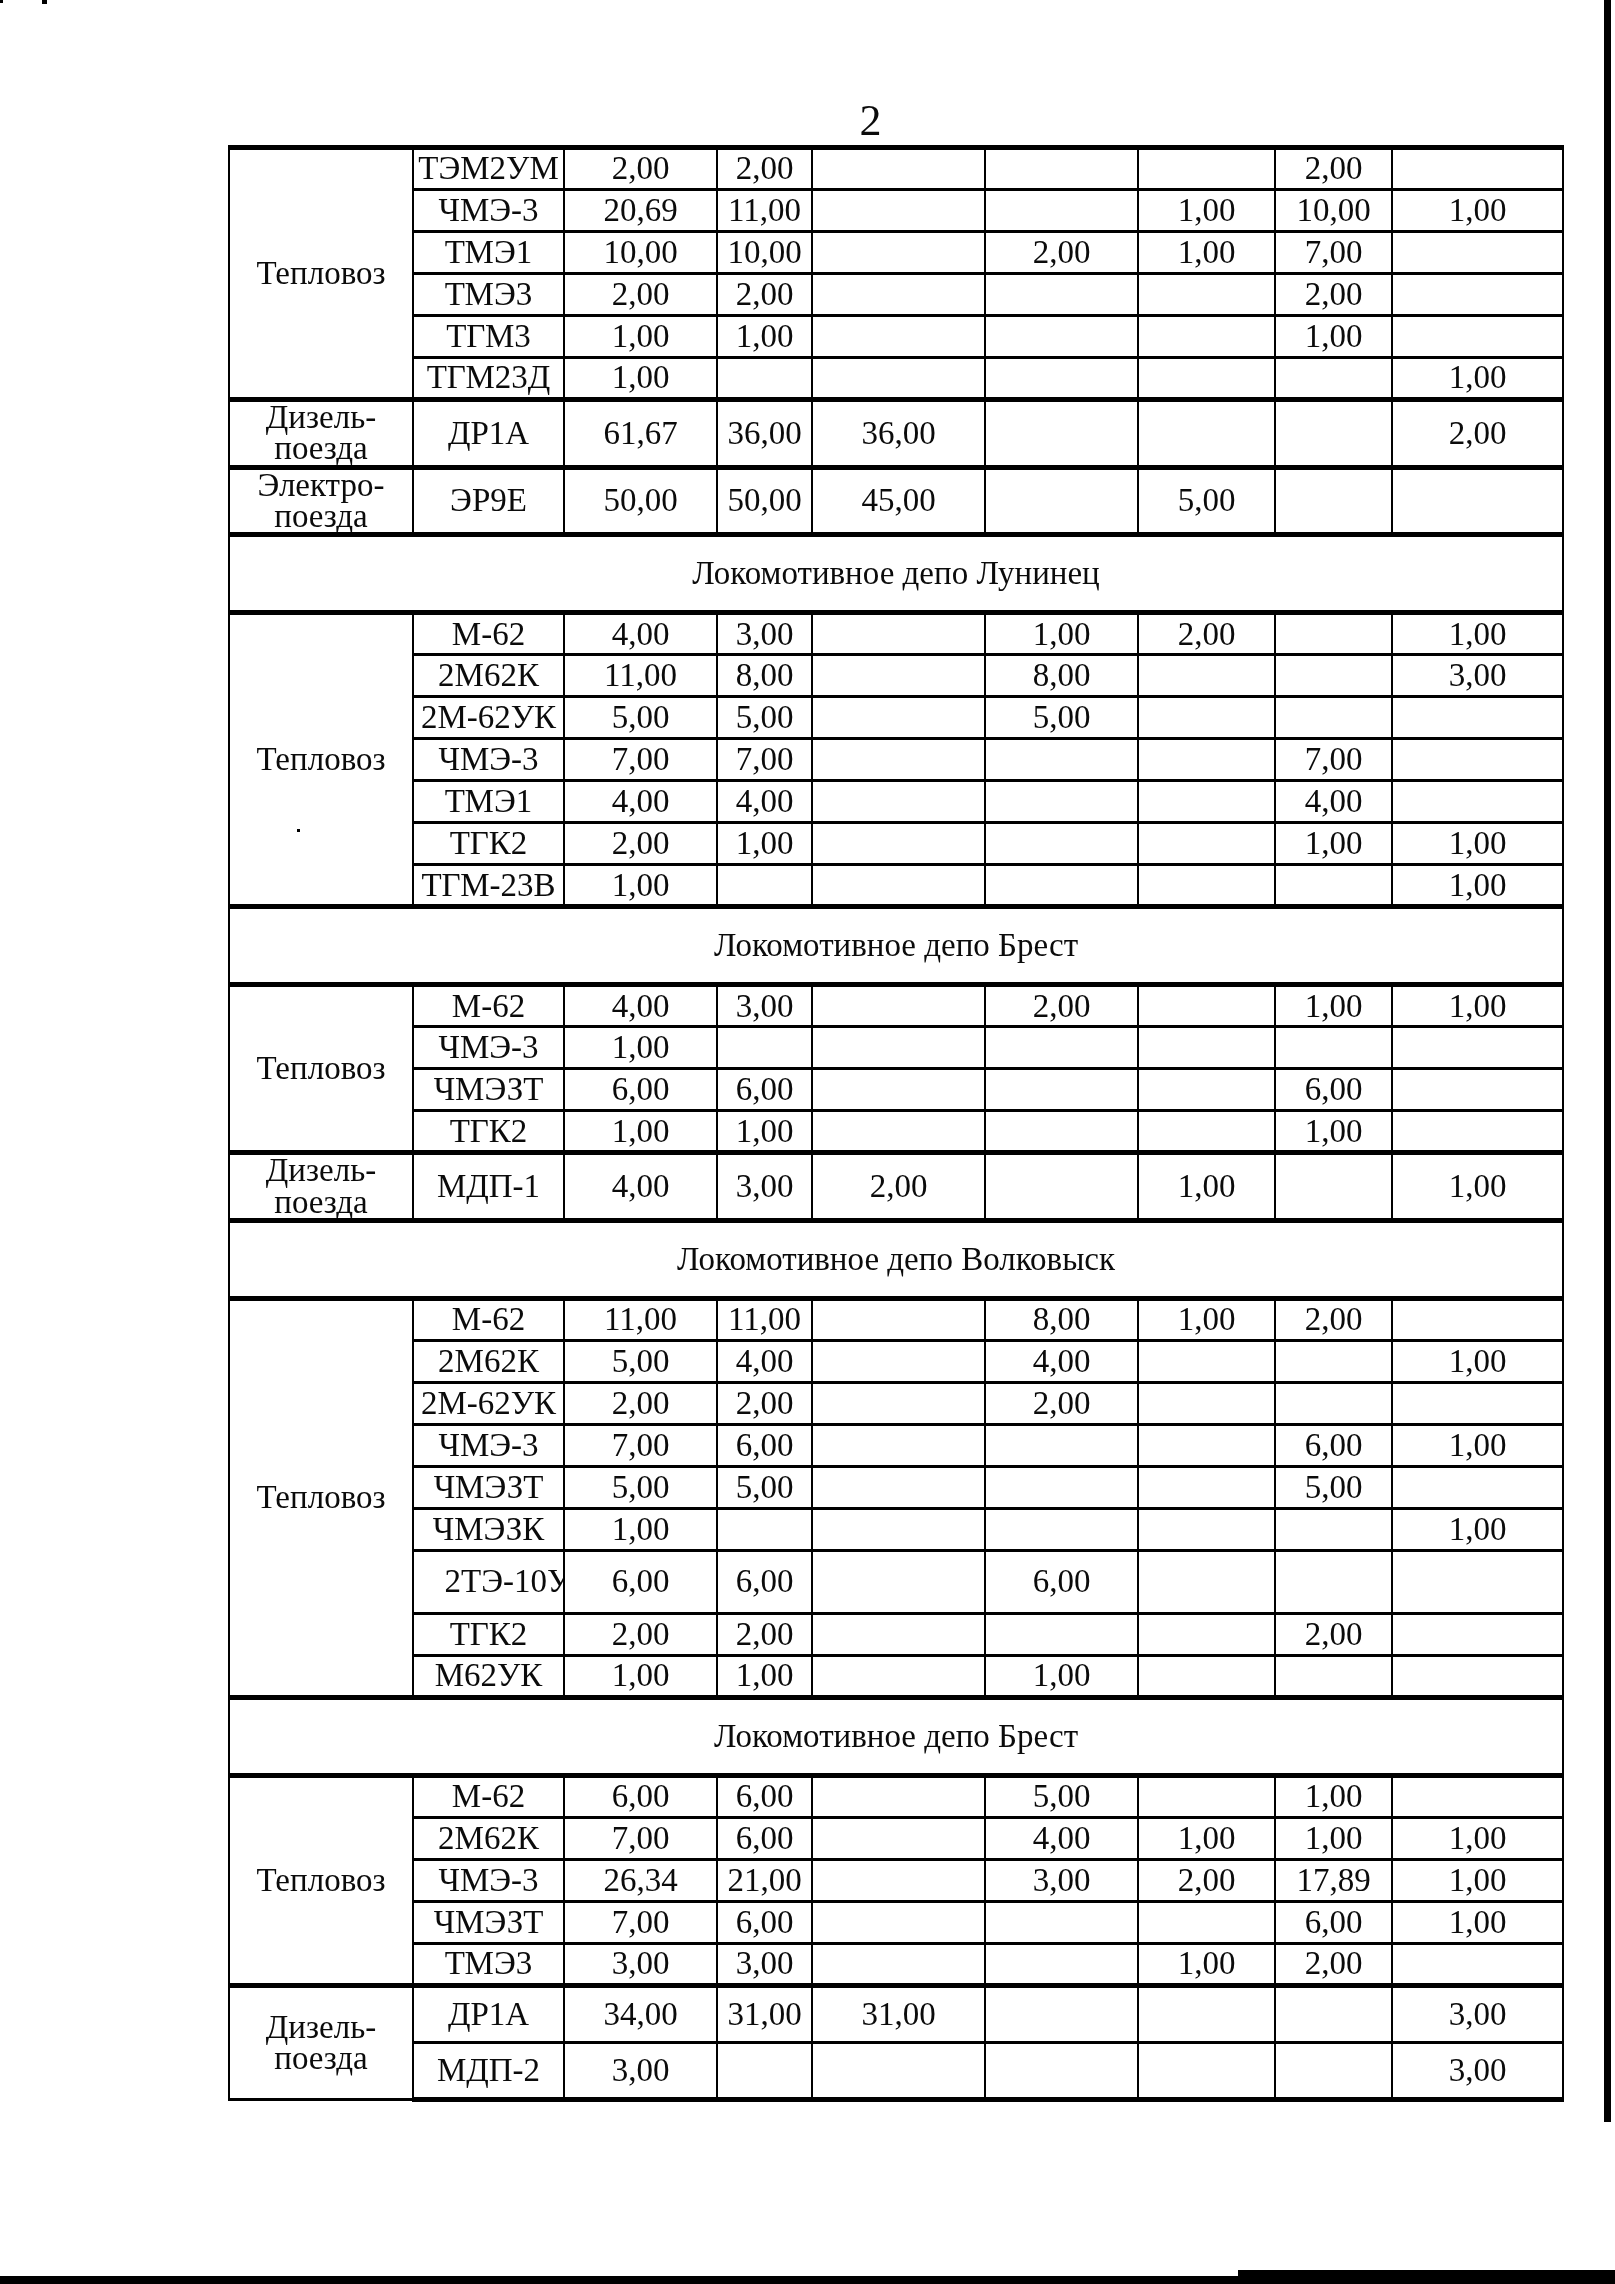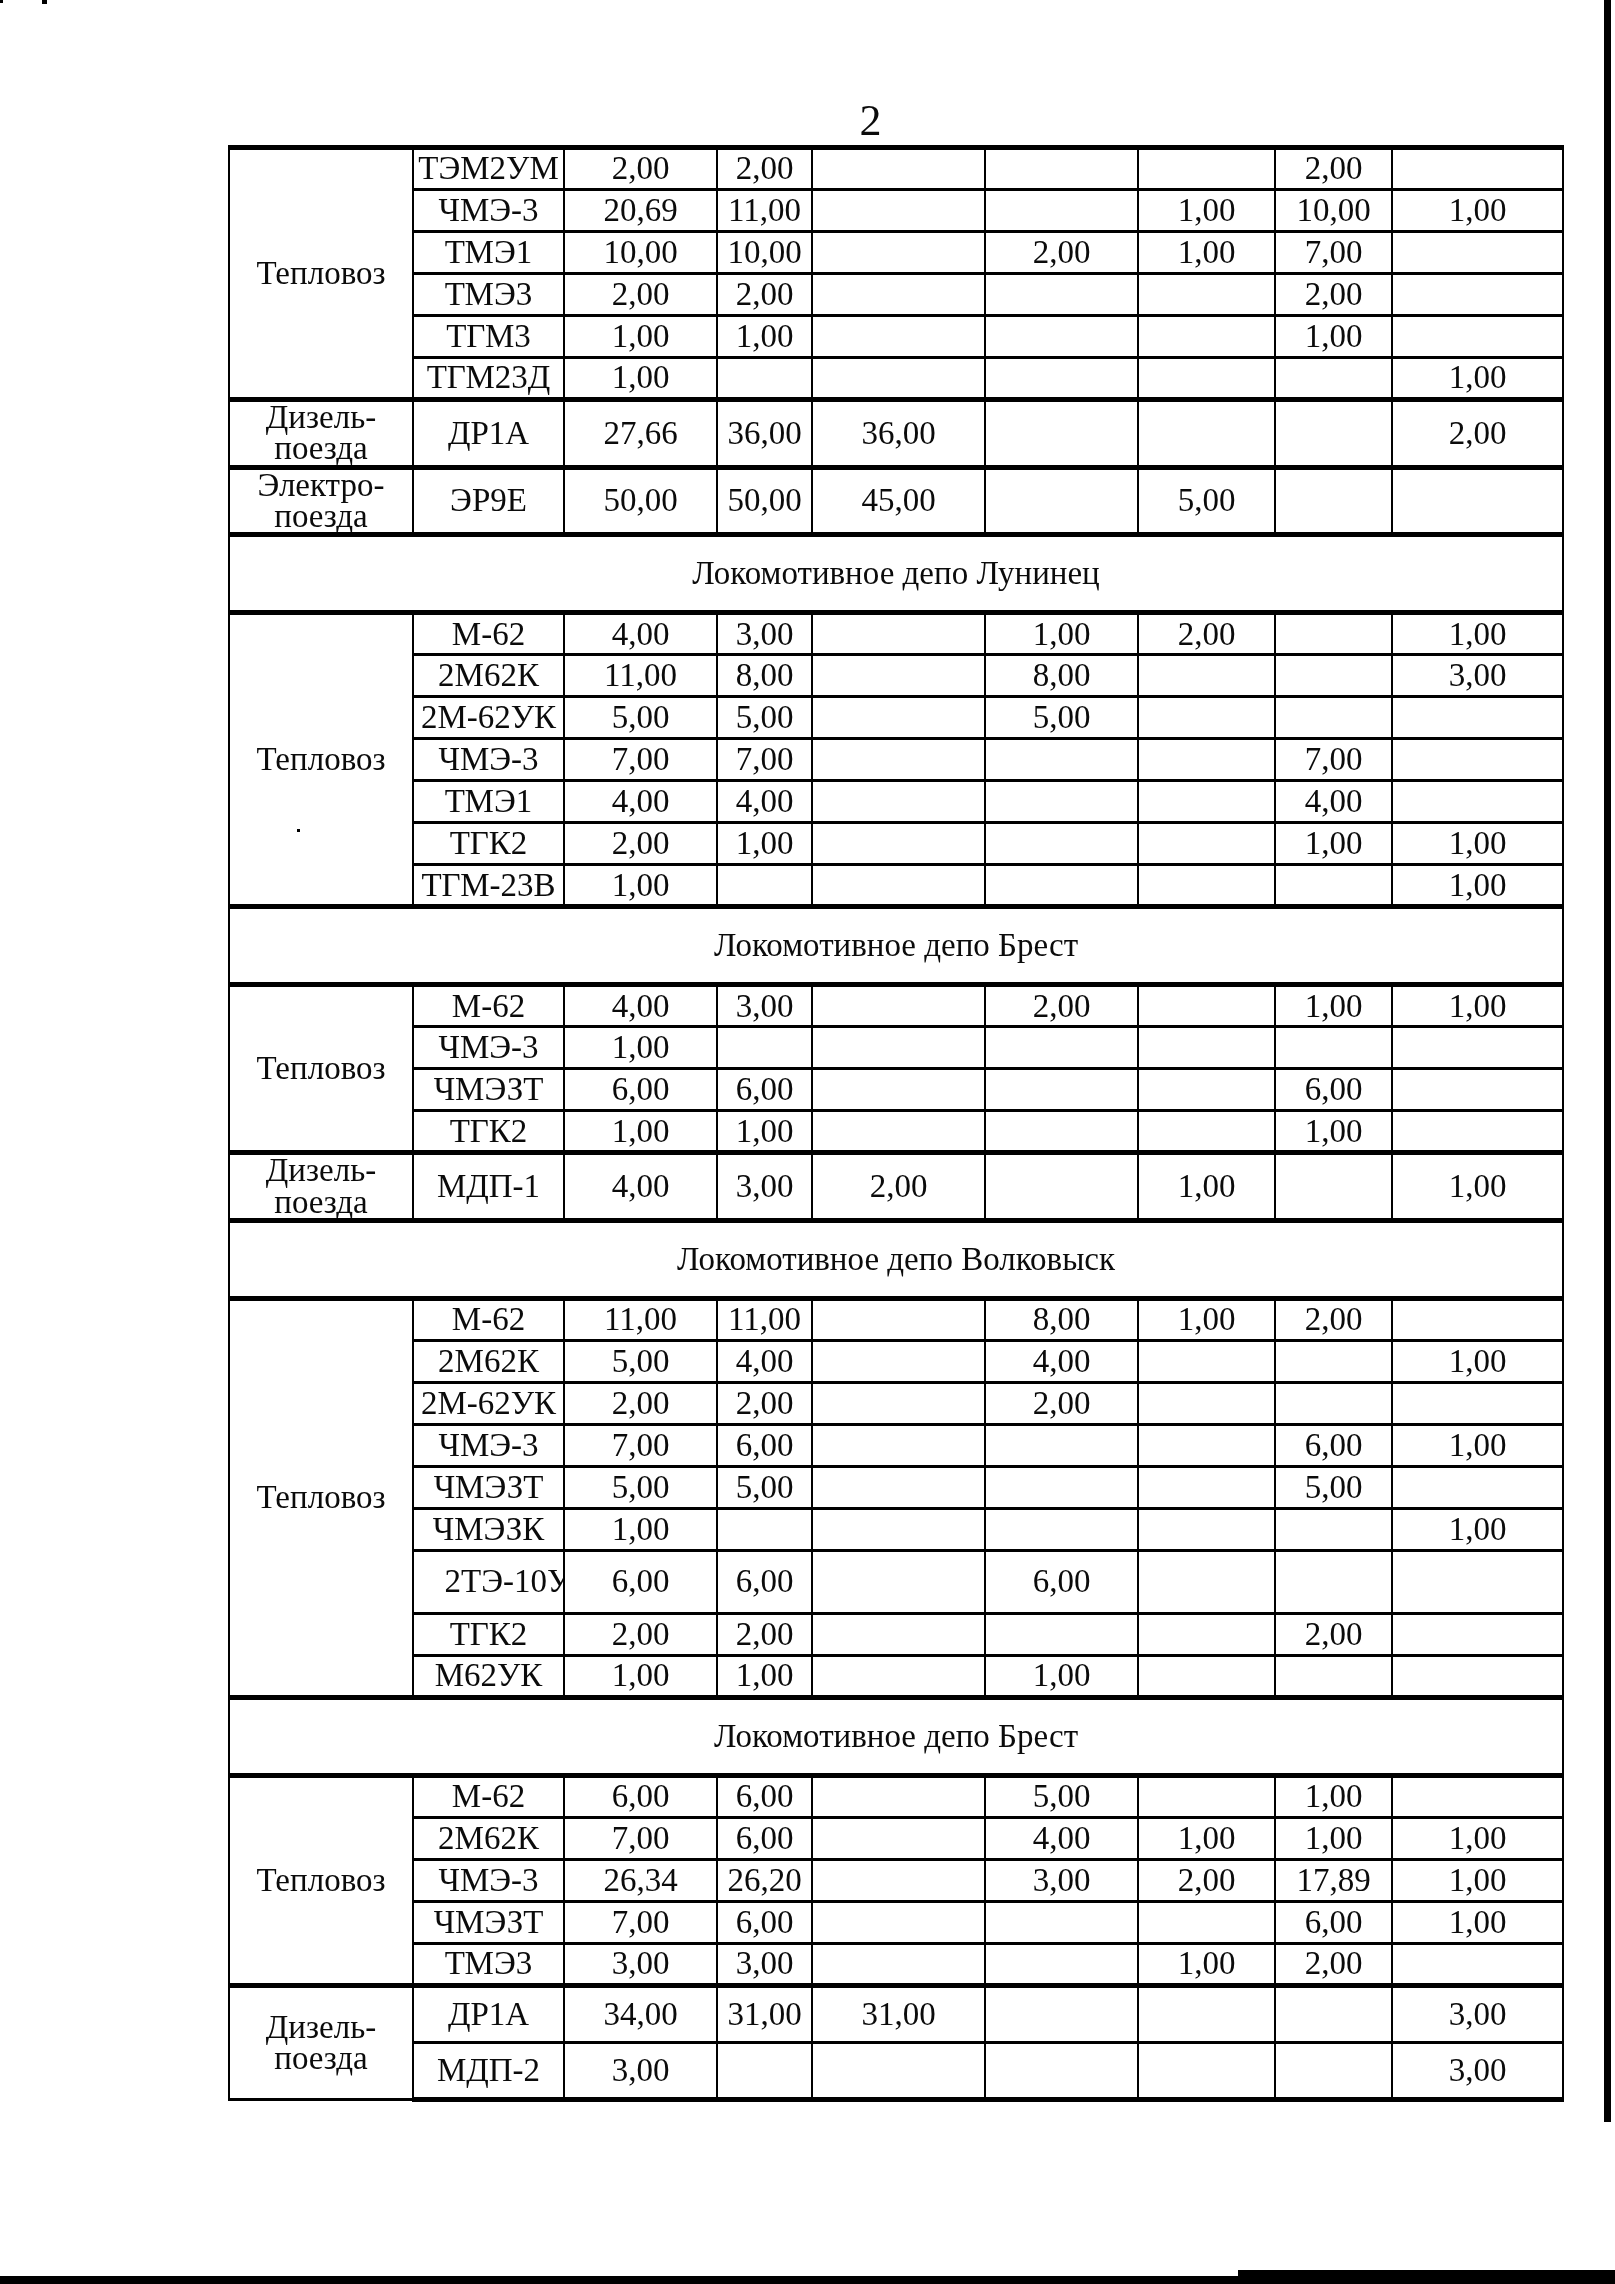--- a/index.html
+++ b/index.html
@@ -148,21 +148,21 @@
           <td class="val"></td>
           <td class="val"></td>
           <td class="val"></td>
           <td class="val"></td>
           <td class="val"></td>
           <td class="val">1,00</td>
         </tr>
         <tr class="row-t group-start">
           <td rowspan="1" class="cat">Дизель-поезда</td>
           <td class="model">ДР1А</td>
-          <td class="val">27,66</td>
+          <td class="val">61,67</td>
           <td class="val">36,00</td>
           <td class="val">36,00</td>
           <td class="val"></td>
           <td class="val"></td>
           <td class="val"></td>
           <td class="val">2,00</td>
         </tr>
         <tr class="row-t group-start">
           <td rowspan="1" class="cat">Электро-поезда</td>
           <td class="model">ЭР9Е</td>
@@ -417,21 +417,21 @@
           <td class="val">6,00</td>
           <td class="val"></td>
           <td class="val">4,00</td>
           <td class="val">1,00</td>
           <td class="val">1,00</td>
           <td class="val">1,00</td>
         </tr>
         <tr class="row-s">
           <td class="model">ЧМЭ-3</td>
           <td class="val">26,34</td>
-          <td class="val">26,20</td>
+          <td class="val">21,00</td>
           <td class="val"></td>
           <td class="val">3,00</td>
           <td class="val">2,00</td>
           <td class="val">17,89</td>
           <td class="val">1,00</td>
         </tr>
         <tr class="row-s">
           <td class="model">ЧМЭЗТ</td>
           <td class="val">7,00</td>
           <td class="val">6,00</td>

